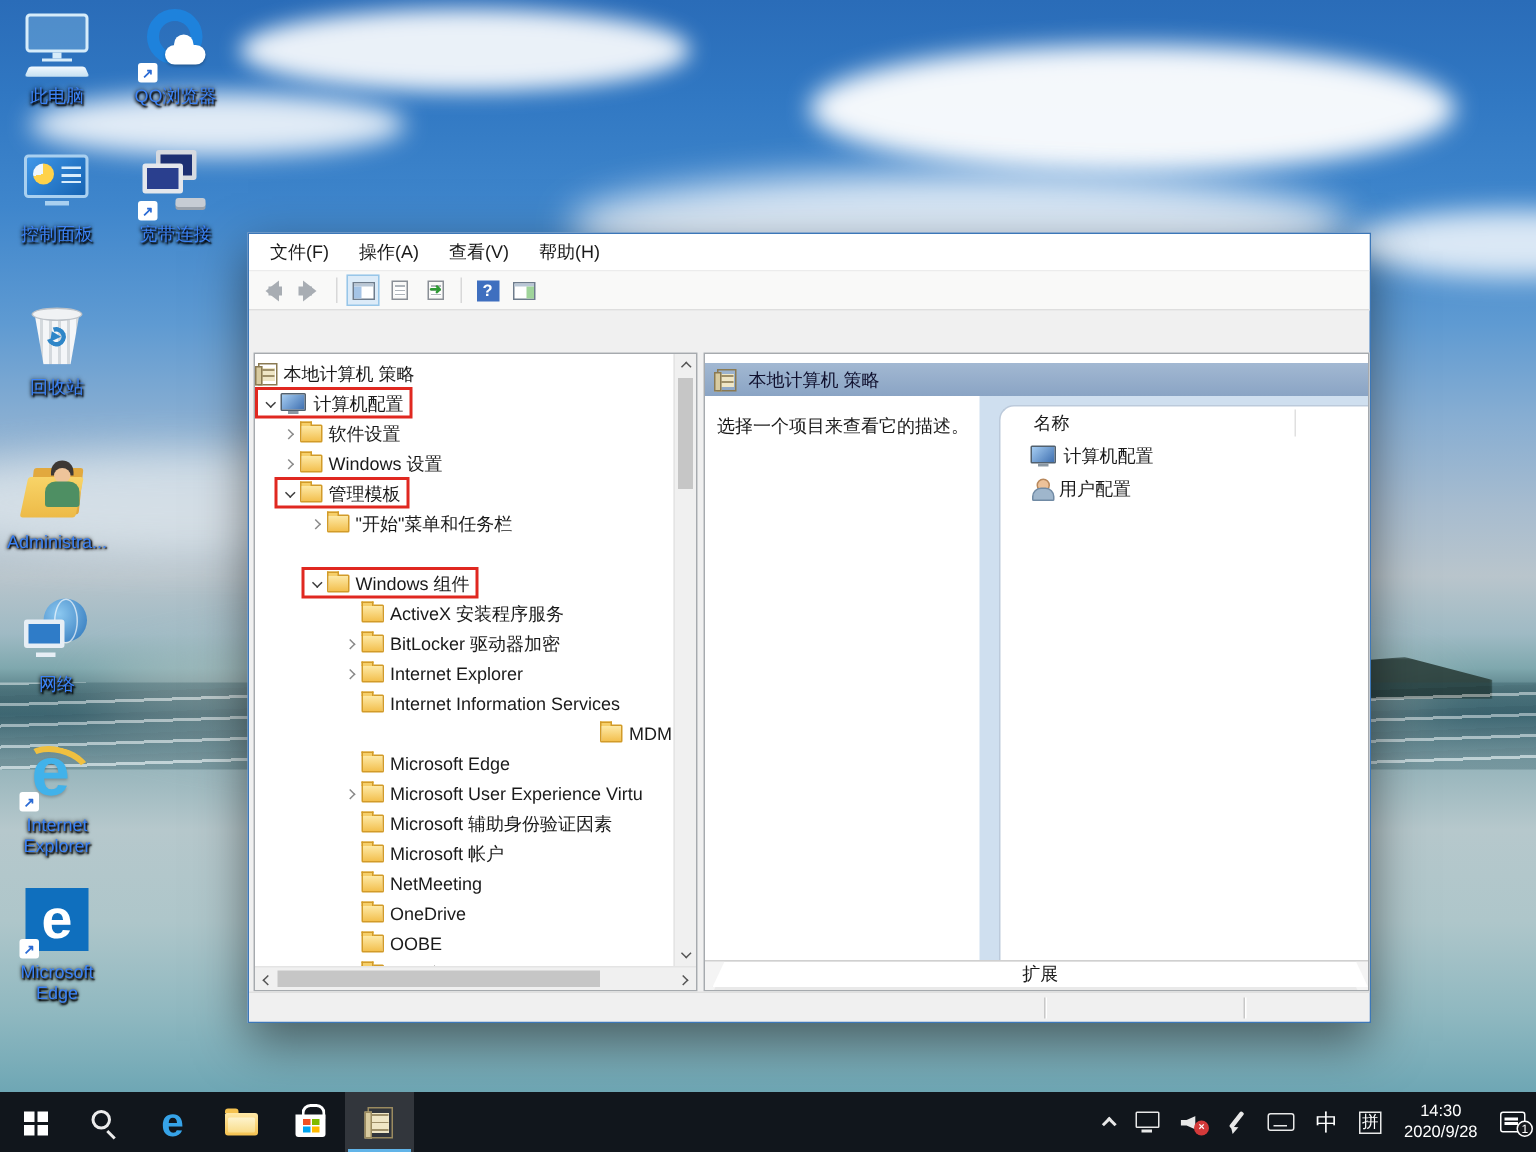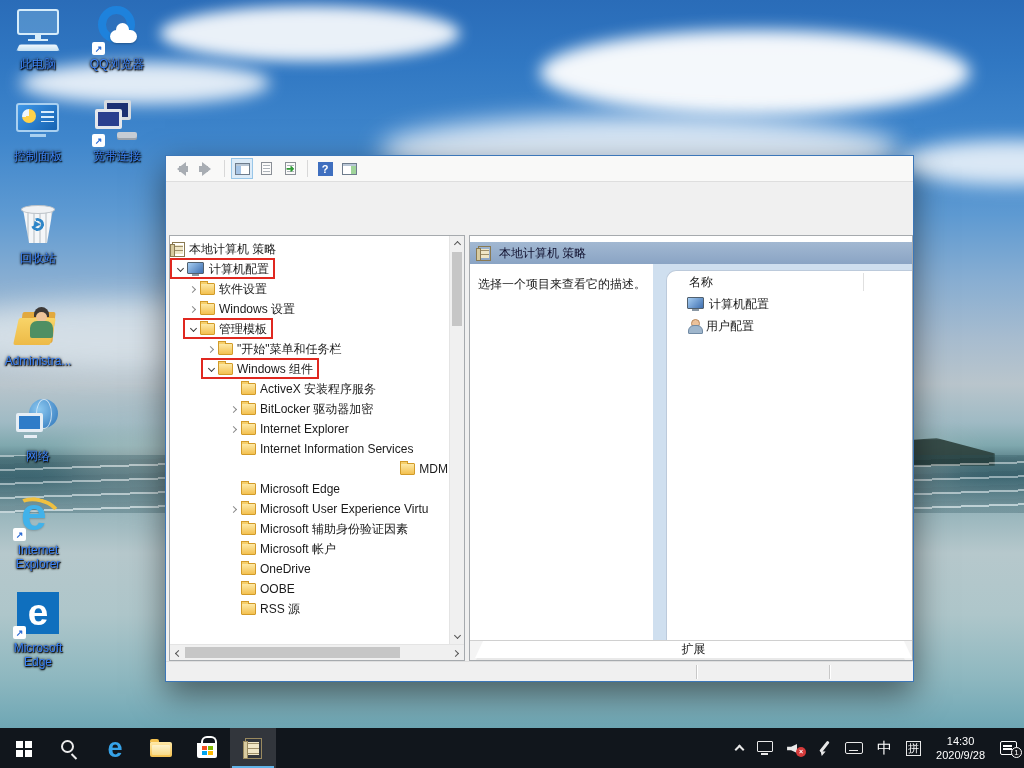--- a/index.html
+++ b/index.html
@@ -284,20 +284,26 @@
       <div class="di-icon">
         <div class="ed-sq"></div>
         <div class="ed-e">e</div>
         <div class="sc">↗</div>
       </div>
       <div class="di-label">Microsoft Edge</div>
     </div>
   </div>
 
 <div class="window">
+  <div class="menubar" id="menubar">
+      <span class="menu-item">文件(F)</span>
+      <span class="menu-item">操作(A)</span>
+      <span class="menu-item">查看(V)</span>
+      <span class="menu-item">帮助(H)</span>
+    </div>
   <div class="toolbar">
     <span class="nav-arrow nav-back">
         <b></b>
         <i></i>
       </span>
     <span class="nav-arrow nav-fwd">
         <b></b>
         <i></i>
       </span>
     <span class="tsep"></span>
@@ -369,21 +375,21 @@
           </div>
           <div class="tree-row" style="padding-left: 34px;">
             <span class="tree-line">
               <span class="expander">
                 <span class="chev chev-right"></span>
               </span>
               <span class="ic-folder"></span>
               <span>"开始"菜单和任务栏</span>
             </span>
           </div>
-          <div class="tree-row" style="padding-left: 34px;">
+          <div class="tree-row" style="padding-left: 34px; margin-top: 20px;">
             <span class="tree-line boxed">
               <span class="expander">
                 <span class="chev chev-down"></span>
               </span>
               <span class="ic-folder"></span>
               <span>Windows 组件</span>
             </span>
           </div>
           <div class="tree-row" style="padding-left: 57px;">
             <span class="tree-line">
@@ -445,20 +451,27 @@
               <span class="expander"></span>
               <span class="ic-folder"></span>
               <span>Microsoft 辅助身份验证因素</span>
             </span>
           </div>
           <div class="tree-row" style="padding-left: 57px;">
             <span class="tree-line">
               <span class="expander"></span>
               <span class="ic-folder"></span>
               <span>Microsoft 帐户</span>
+            </span>
+          </div>
+          <div class="tree-row" style="padding-left: 57px;">
+            <span class="tree-line">
+              <span class="expander"></span>
+              <span class="ic-folder"></span>
+              <span>NetMeeting</span>
             </span>
           </div>
           <div class="tree-row" style="padding-left: 57px;">
             <span class="tree-line">
               <span class="expander"></span>
               <span class="ic-folder"></span>
               <span>OneDrive</span>
             </span>
           </div>
           <div class="tree-row" style="padding-left: 57px;">

